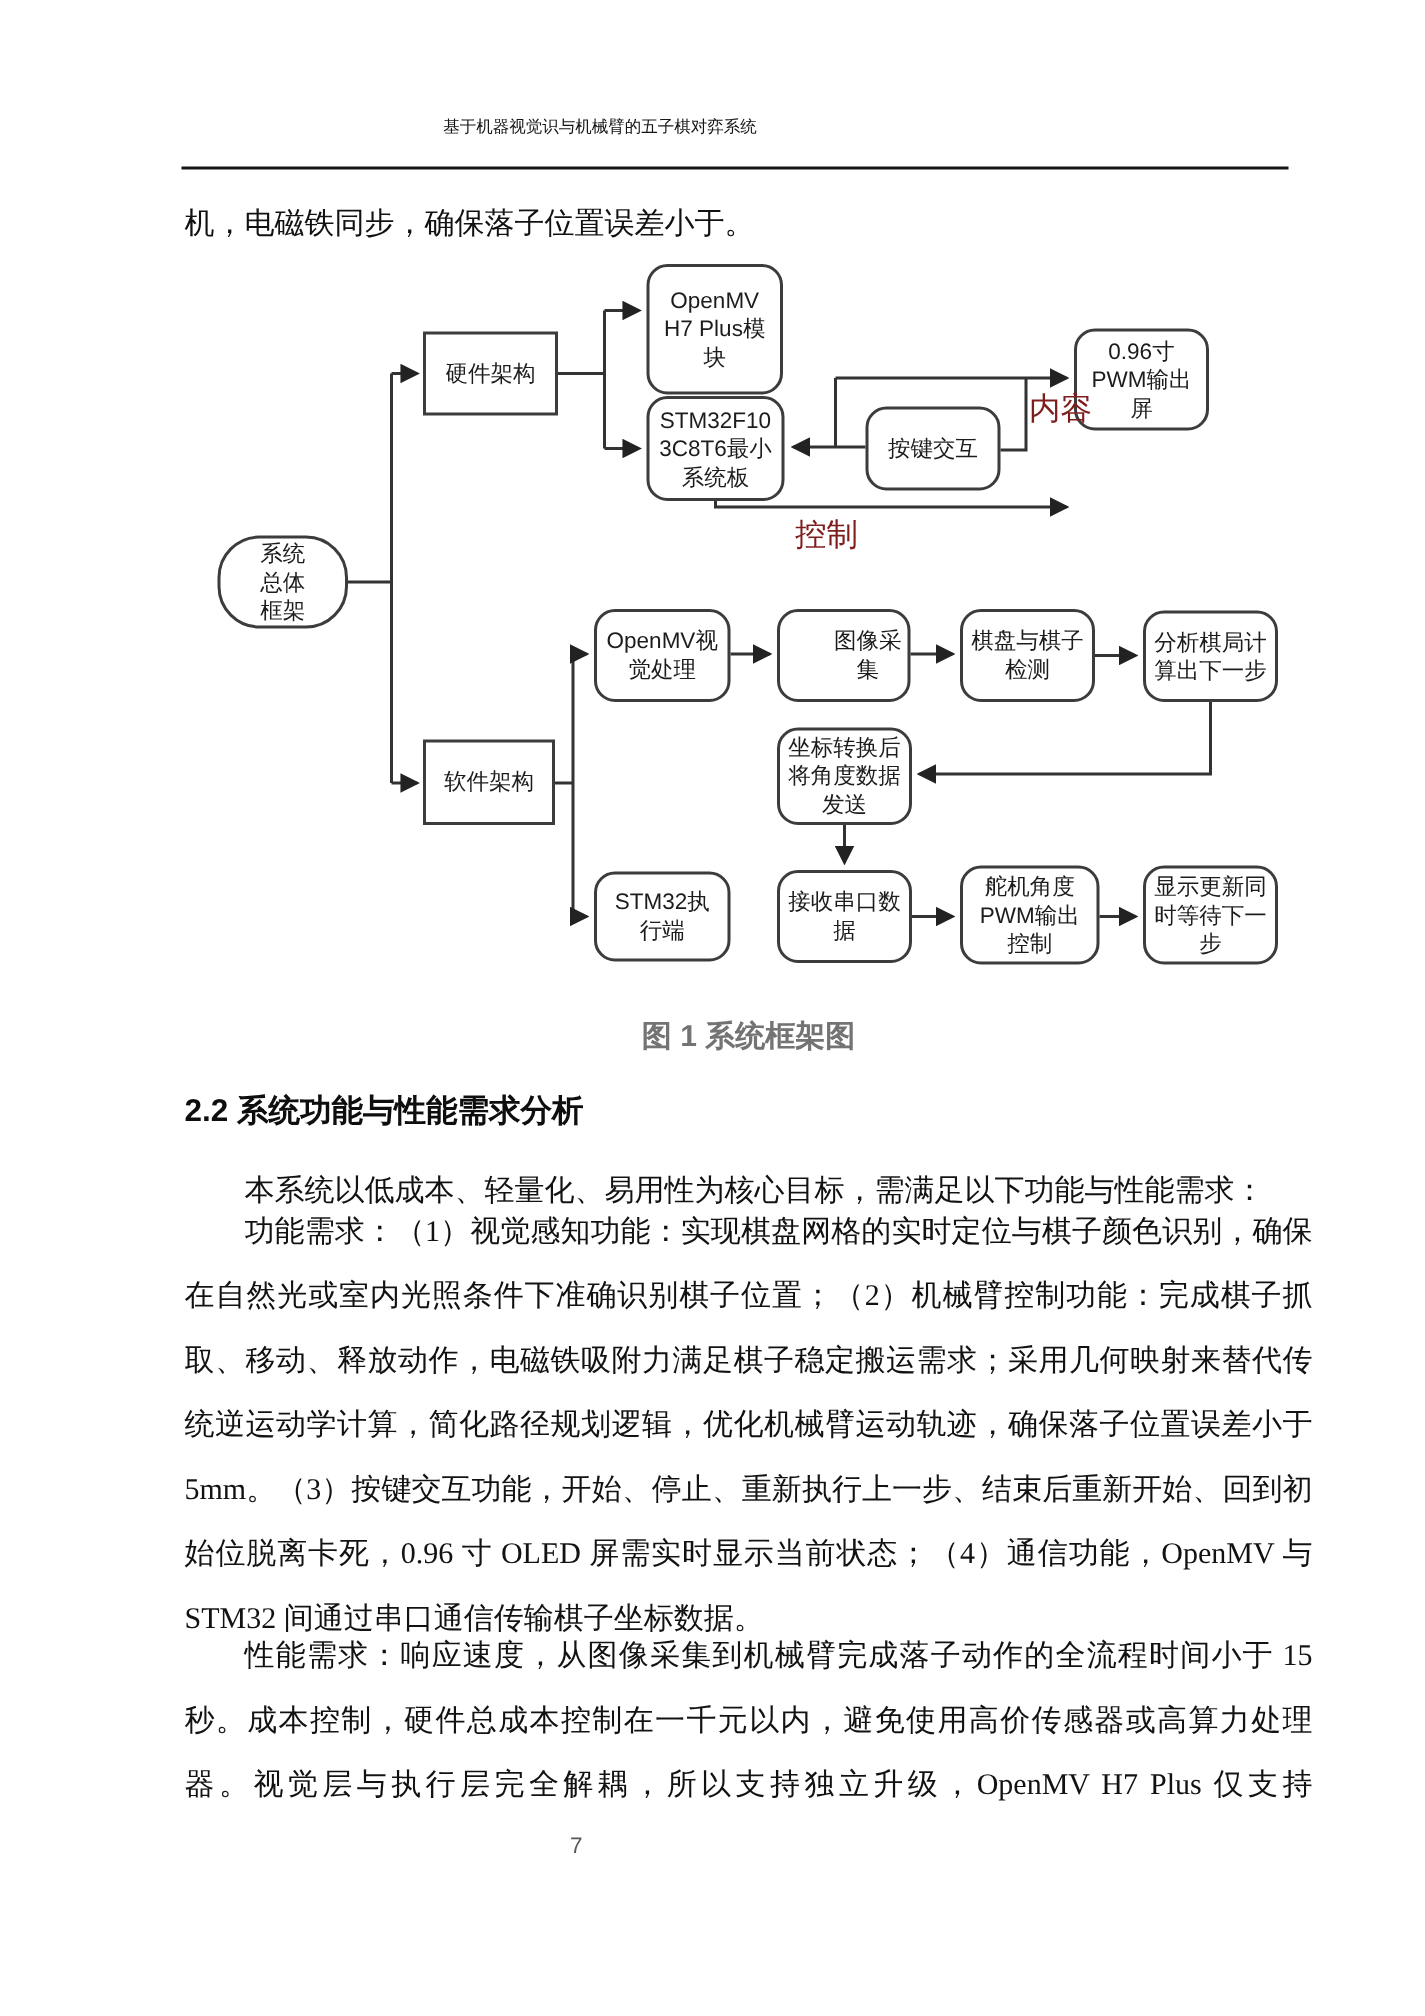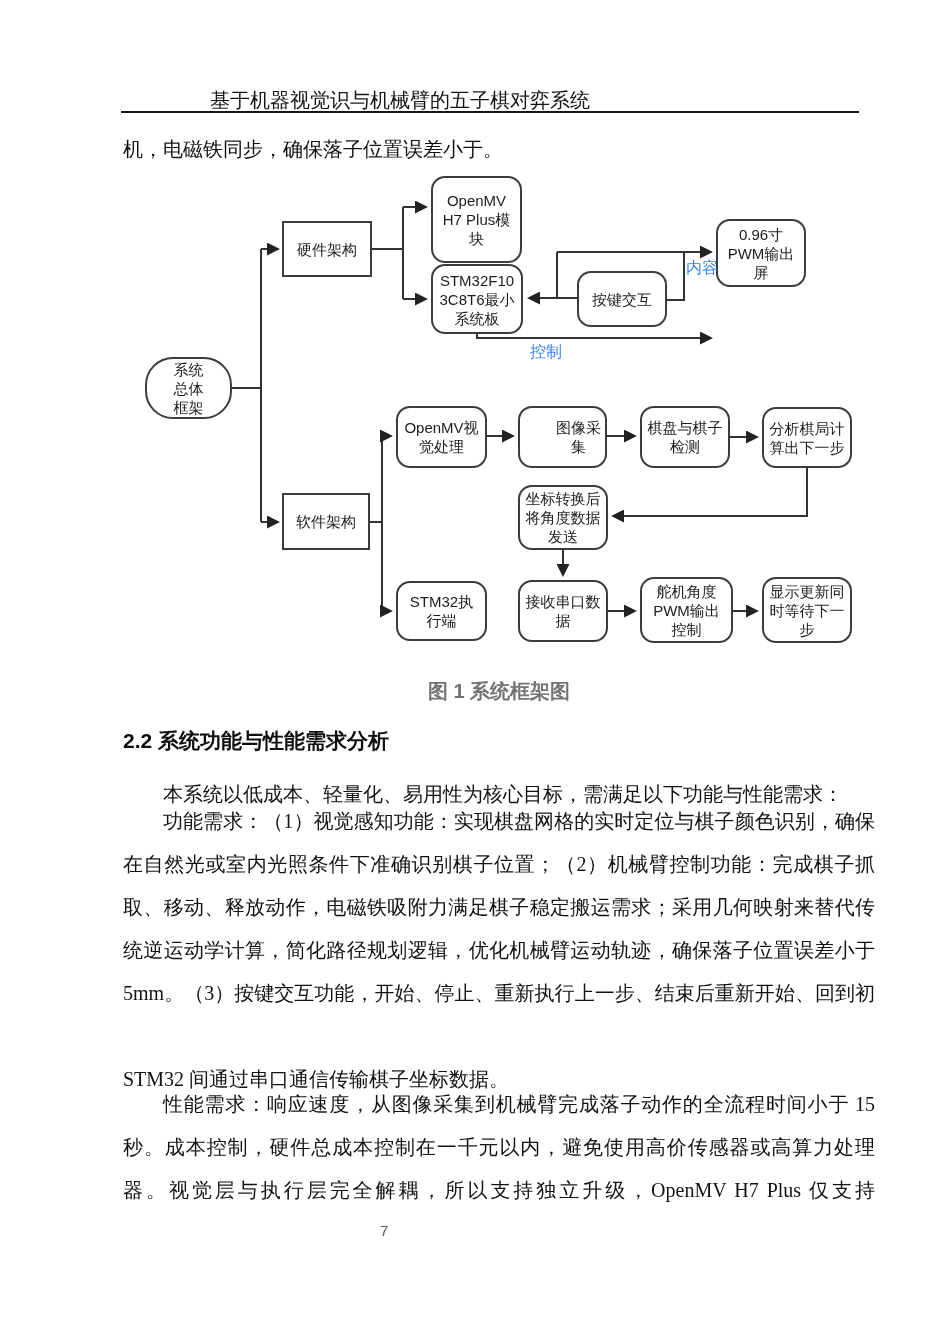--- a/index.html
+++ b/index.html
@@ -1,35 +1,35 @@
 <!DOCTYPE html>
 <html><head>
 <meta charset="utf-8">
 <style>
   html,body{margin:0;padding:0;background:#e9e9e9;}
   .page{
     position:relative;width:950px;height:1344px;margin:0 auto;background:#ffffff;
     font-family:"Liberation Serif","DejaVu Serif",serif;color:#111;overflow:hidden;
   }
   
-  .running-title{position:absolute;top:89px;left:0;width:800px;height:22px;
-    text-align:center;font-size:20px;line-height:22px;color:#141414;}
+  .running-title{position:absolute;top:74px;left:0;width:800px;height:22px;
+    text-align:center;font-size:11px;line-height:22px;color:#141414;}
   .header-rule{position:absolute;top:111px;left:121px;width:738px;height:2px;background:#151515;}
   .intro-line{position:absolute;top:128px;left:123px;width:752px;height:43px;
     font-size:20px;line-height:43px;}
   
   .fc-svg{position:absolute;top:0;left:0;width:950px;height:1344px;pointer-events:none;}
   .fc-box{position:absolute;box-sizing:border-box;border:2px solid #3c3c3c;background:#fff;
     display:flex;align-items:center;justify-content:center;text-align:center;
     font-family:"Liberation Sans","DejaVu Sans",sans-serif;font-size:15px;line-height:19px;
     color:#1c1c1c;white-space:pre-line;}
   .round{border-radius:14px;}
   .stadium{border-radius:28px;}
   .fc-label{position:absolute;font-family:"Liberation Sans","DejaVu Sans",sans-serif;
-    font-size:16px;color:#3b82f6;}
+    font-size:21px;color:#7f1d1d;}
   
   .fig-caption{position:absolute;top:677px;left:123px;width:752px;height:28px;
     text-align:center;font-family:"Liberation Sans","DejaVu Sans",sans-serif;
     font-weight:bold;font-size:20px;line-height:28px;color:#737373;}
   .sec-heading{position:absolute;top:726px;left:123px;width:752px;height:30px;
     font-family:"Liberation Sans","DejaVu Sans",sans-serif;font-weight:bold;
     font-size:21px;line-height:30px;color:#0e0e0e;}
   .bline{position:absolute;left:123px;width:752px;height:43px;font-size:20px;line-height:43px;
     color:#121212;}
   .just{text-align:justify;text-align-last:justify;}
@@ -128,20 +128,21 @@
 
   <div class="sec-heading">2.2 系统功能与性能需求分析</div>
 
   <div class="bline" style="top:773px;text-indent:40px;">本系统以低成本、轻量化、易用性为核心目标，需满足以下功能与性能需求：</div>
 
   <div class="bline just indent" style="top:800px;">功能需求：（1）视觉感知功能：实现棋盘网格的实时定位与棋子颜色识别，确保</div>
   <div class="bline just" style="top:843px;">在自然光或室内光照条件下准确识别棋子位置；（2）机械臂控制功能：完成棋子抓</div>
   <div class="bline just" style="top:886px;">取、移动、释放动作，电磁铁吸附力满足棋子稳定搬运需求；采用几何映射来替代传</div>
   <div class="bline just" style="top:929px;">统逆运动学计算，简化路径规划逻辑，优化机械臂运动轨迹，确保落子位置误差小于</div>
   <div class="bline just" style="top:972px;">5mm。（3）按键交互功能，开始、停止、重新执行上一步、结束后重新开始、回到初</div>
+  <div class="bline just" style="top:1015px;">始位脱离卡死，0.96 寸 OLED 屏需实时显示当前状态；（4）通信功能，OpenMV 与</div>
   <div class="bline" style="top:1058px;">STM32 间通过串口通信传输棋子坐标数据。</div>
 
   <div class="bline just indent" style="top:1083px;">性能需求：响应速度，从图像采集到机械臂完成落子动作的全流程时间小于 15</div>
   <div class="bline just" style="top:1126px;">秒。成本控制，硬件总成本控制在一千元以内，避免使用高价传感器或高算力处理</div>
   <div class="bline just" style="top:1169px;">器。视觉层与执行层完全解耦，所以支持独立升级，OpenMV H7 Plus 仅支持</div>
 
   <div class="page-number">7</div>
 
 </div>
 

